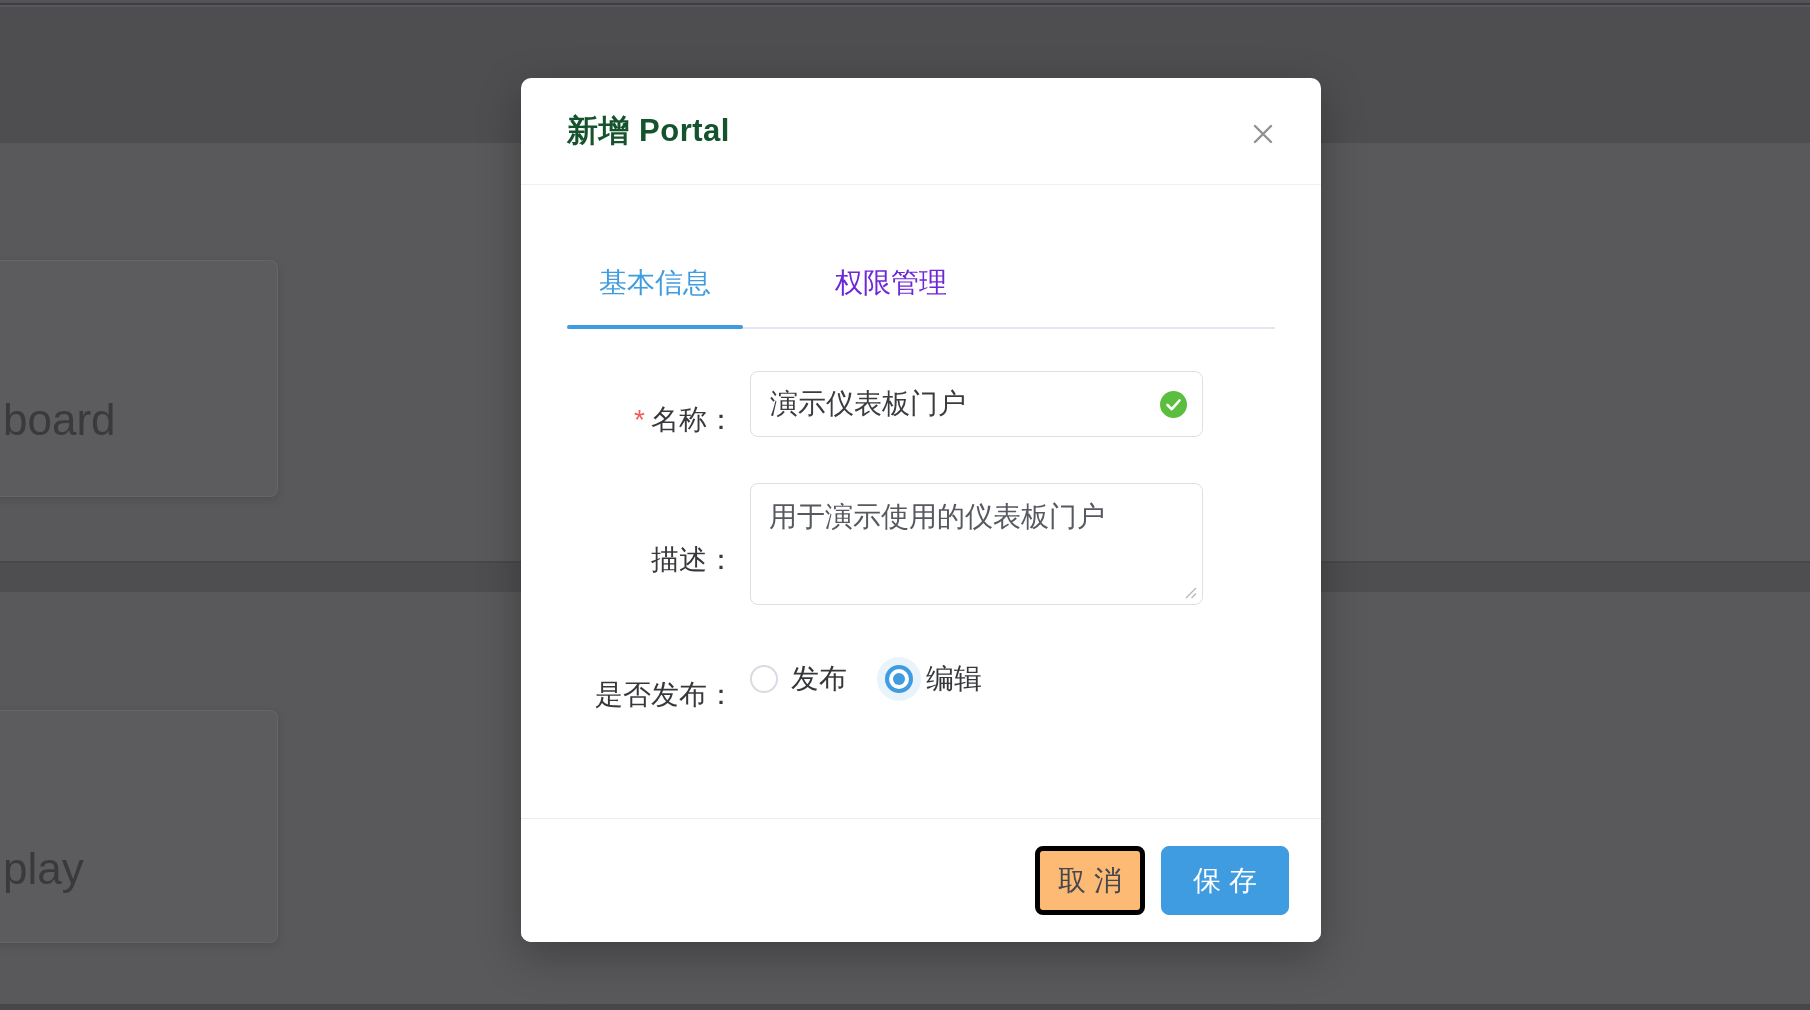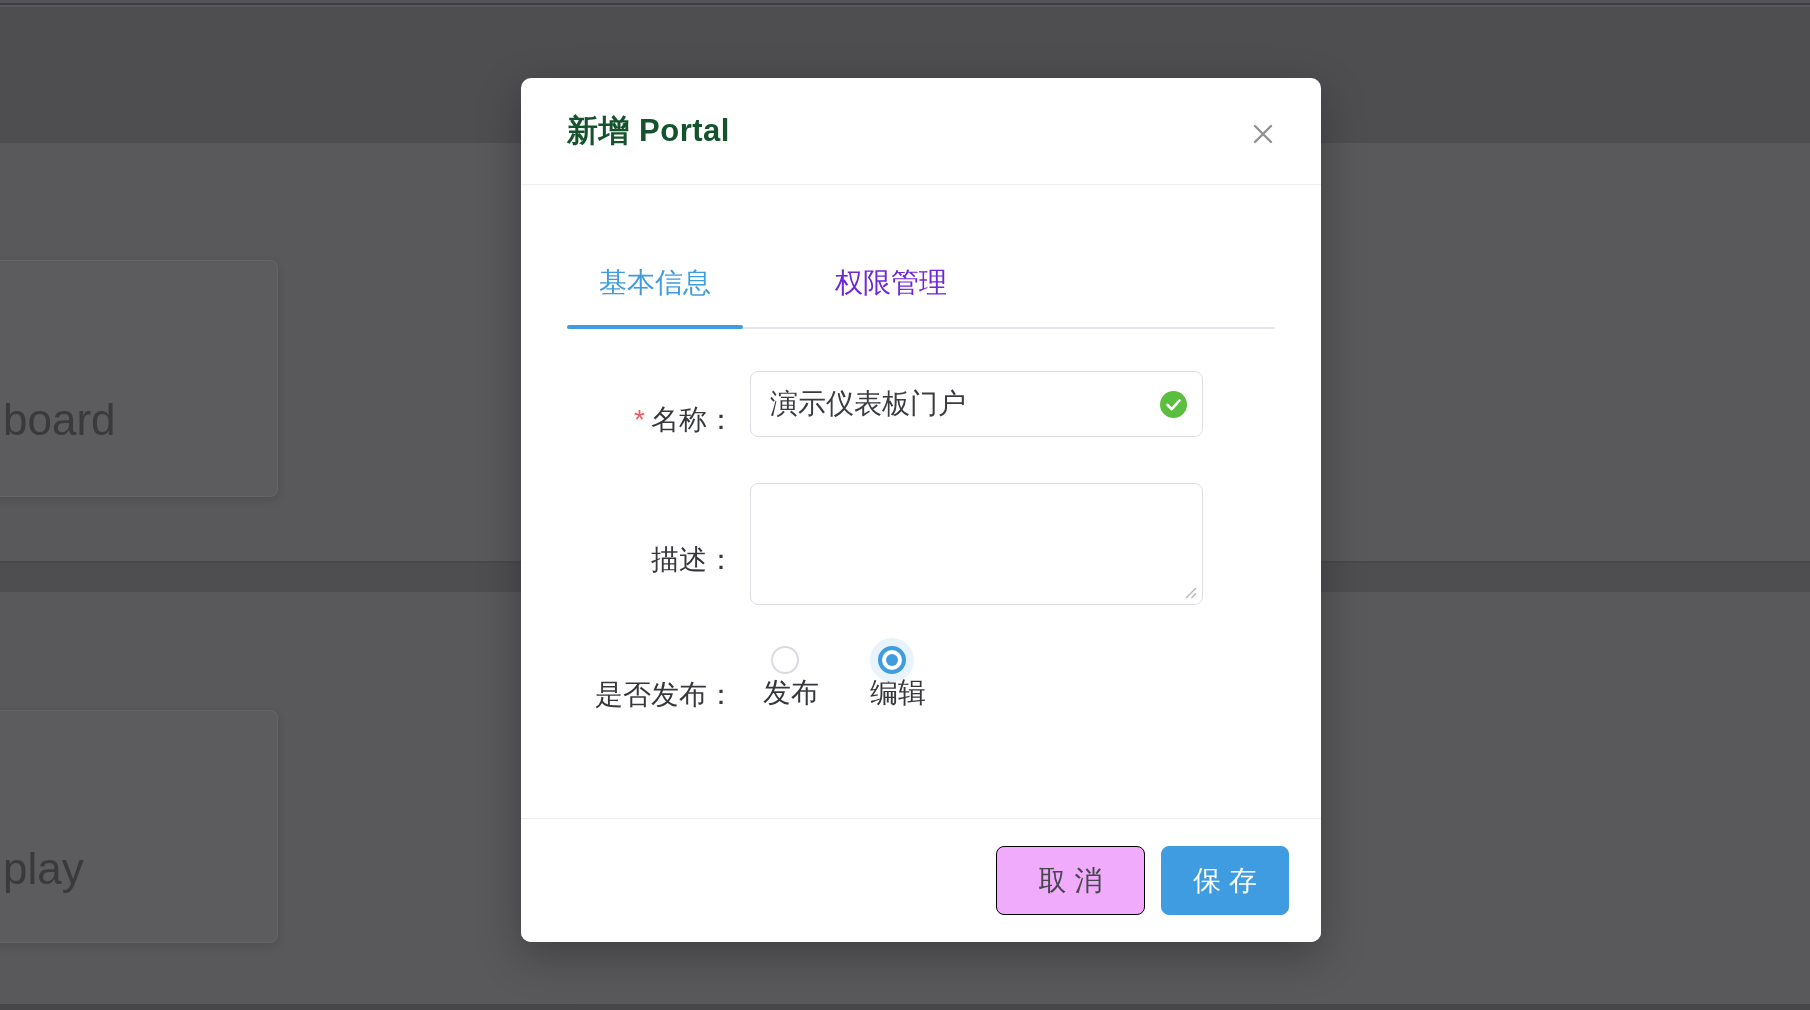--- a/index.html
+++ b/index.html
@@ -51,36 +51,36 @@
   .text-input { width:453px; height:66px; border:1px solid #DCDFE6; border-radius:8px;
     font-size:28px; color:#3A3C3F; padding:0 58px 0 19px; outline:none;
     font-family:"Liberation Sans","DejaVu Sans",sans-serif; background:#fff; }
   .valid-badge { position:absolute; right:16px; top:50%; margin-top:-13px; width:27px; height:27px; display:block; }
 
   .textarea { position:relative; width:453px; height:122px; border:1px solid #DCDFE6; border-radius:8px;
     padding:13px 18px; font-size:28px; line-height:40px; color:#56595F; background:#fff; cursor:text; }
   .resize-handle { position:absolute; right:4px; bottom:4px; cursor:nwse-resize; }
 
   .radio-group { display:flex; align-items:center; }
-  .radio { display:flex; align-items:center; cursor:pointer;flex-direction:column; }
+  .radio { display:flex; align-items:center; cursor:pointer; }
   .radio + .radio { margin-left:38px; }
   .radio-circle { width:28px; height:28px; border-radius:50%; background:#FFFFFF;
     border:2px solid #D8DCE2; flex:none; }
   .radio.checked .radio-circle { border:4px solid var(--accent,#409CE0); position:relative;
     box-shadow:0 0 0 8px #E9F3FC; }
   .radio.checked .radio-circle::after { content:""; position:absolute; left:50%; top:50%;
     width:12px; height:12px; margin:-6px 0 0 -6px; border-radius:50%; background:var(--accent,#409CE0); }
   .radio-label { margin-left:13px; font-size:28px; color:#36373A; }
 
   .modal-footer { position:absolute; left:0; right:0; bottom:0; height:124px;
     border-top:1px solid #ECECEE; display:flex; align-items:center; justify-content:flex-end;
     padding-right:32px; border-radius:0 0 10px 10px; background:#fff; }
   .btn { height:69px; border-radius:8px; font-size:28px; cursor:pointer;
     font-family:"Liberation Sans","DejaVu Sans",sans-serif; }
-  .btn-cancel { width:149px; background:#f0abfc; border:1px solid #000000; color:#46484C; margin-right:16px; }
+  .btn-cancel { width:110px; background:#fdba74; border:5px solid #000000; color:#46484C; margin-right:16px; }
   .btn-save { width:128px; background:var(--accent,#409CE0); border:1px solid var(--accent,#409CE0); color:#FFFFFF; }
 </style>
 </head>
 <body>
 
 <div class="screen">
 
   <div class="bg-top-strip"></div>
   <div class="bg-header-band"></div>
   <div class="bg-section-band"></div>
@@ -123,20 +123,21 @@
               <circle cx="13.5" cy="13.5" r="13.5" fill="#5CBE3E"></circle>
               <polyline points="7.5,14 11.8,18.2 19.5,9.5" fill="none" stroke="#FFFFFF" stroke-width="2.6" stroke-linecap="round" stroke-linejoin="round"></polyline>
             </svg>
           </span>
         </div>
       </div>
 
       <div class="form-row row-desc">
         <label class="form-label">描述：</label>
         <div class="textarea">
+          <span>用于演示使用的仪表板门户</span>
           <svg class="resize-handle" width="15" height="15" viewBox="0 0 15 15">
             <path d="M3 13 L13 3 M8.5 13 L13 8.5" stroke="#B8B8BC" stroke-width="1.4" fill="none"></path>
           </svg>
         </div>
       </div>
 
       <div class="form-row row-publish">
         <label class="form-label">是否发布：</label>
         <div class="radio-group">
           <label class="radio">

